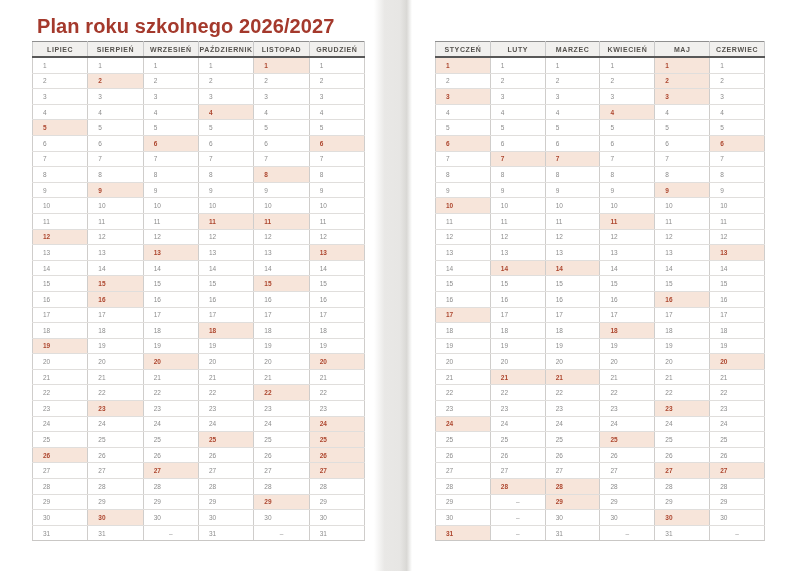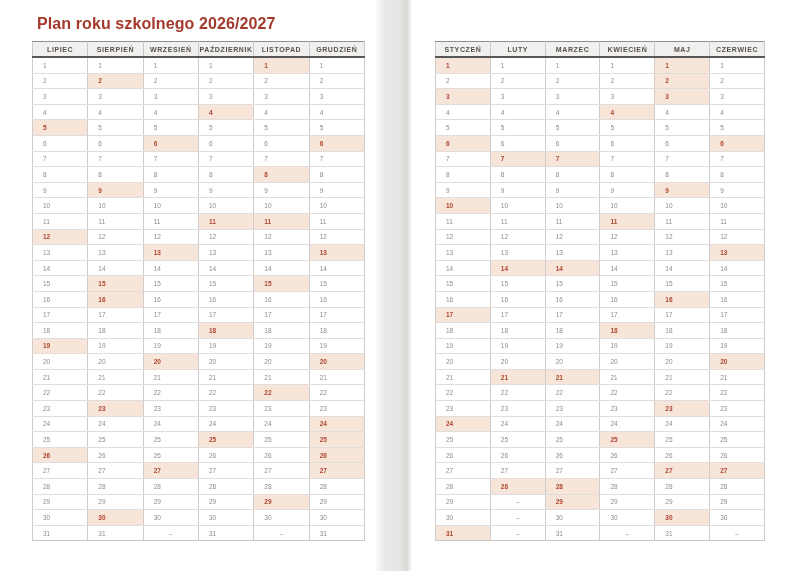--- a/index.html
+++ b/index.html
@@ -14,21 +14,21 @@
     background:linear-gradient(90deg,
       rgba(233,232,230,0) 0%,
       #e9e8e6 28%,
       #e7e6e4 68%,
       #d9d8d5 86%,
       rgba(217,216,213,0) 100%);
     pointer-events:none;
   }
   .page-title{
     position:absolute;left:37px;top:15px;margin:0;
-    font-size:16px;font-weight:bold;letter-spacing:0.1px;
+    font-size:20px;font-weight:bold;letter-spacing:0.1px;
     color:var(--title-color,#a4392c);
   }
   .page{position:absolute;top:41px;}
   .page-left{left:32px;width:333px;}
   .page-right{left:435px;width:330px;}
   table.cal{
     border-collapse:collapse;table-layout:fixed;width:100%;
   }
   table.cal th{
     height:14px;

